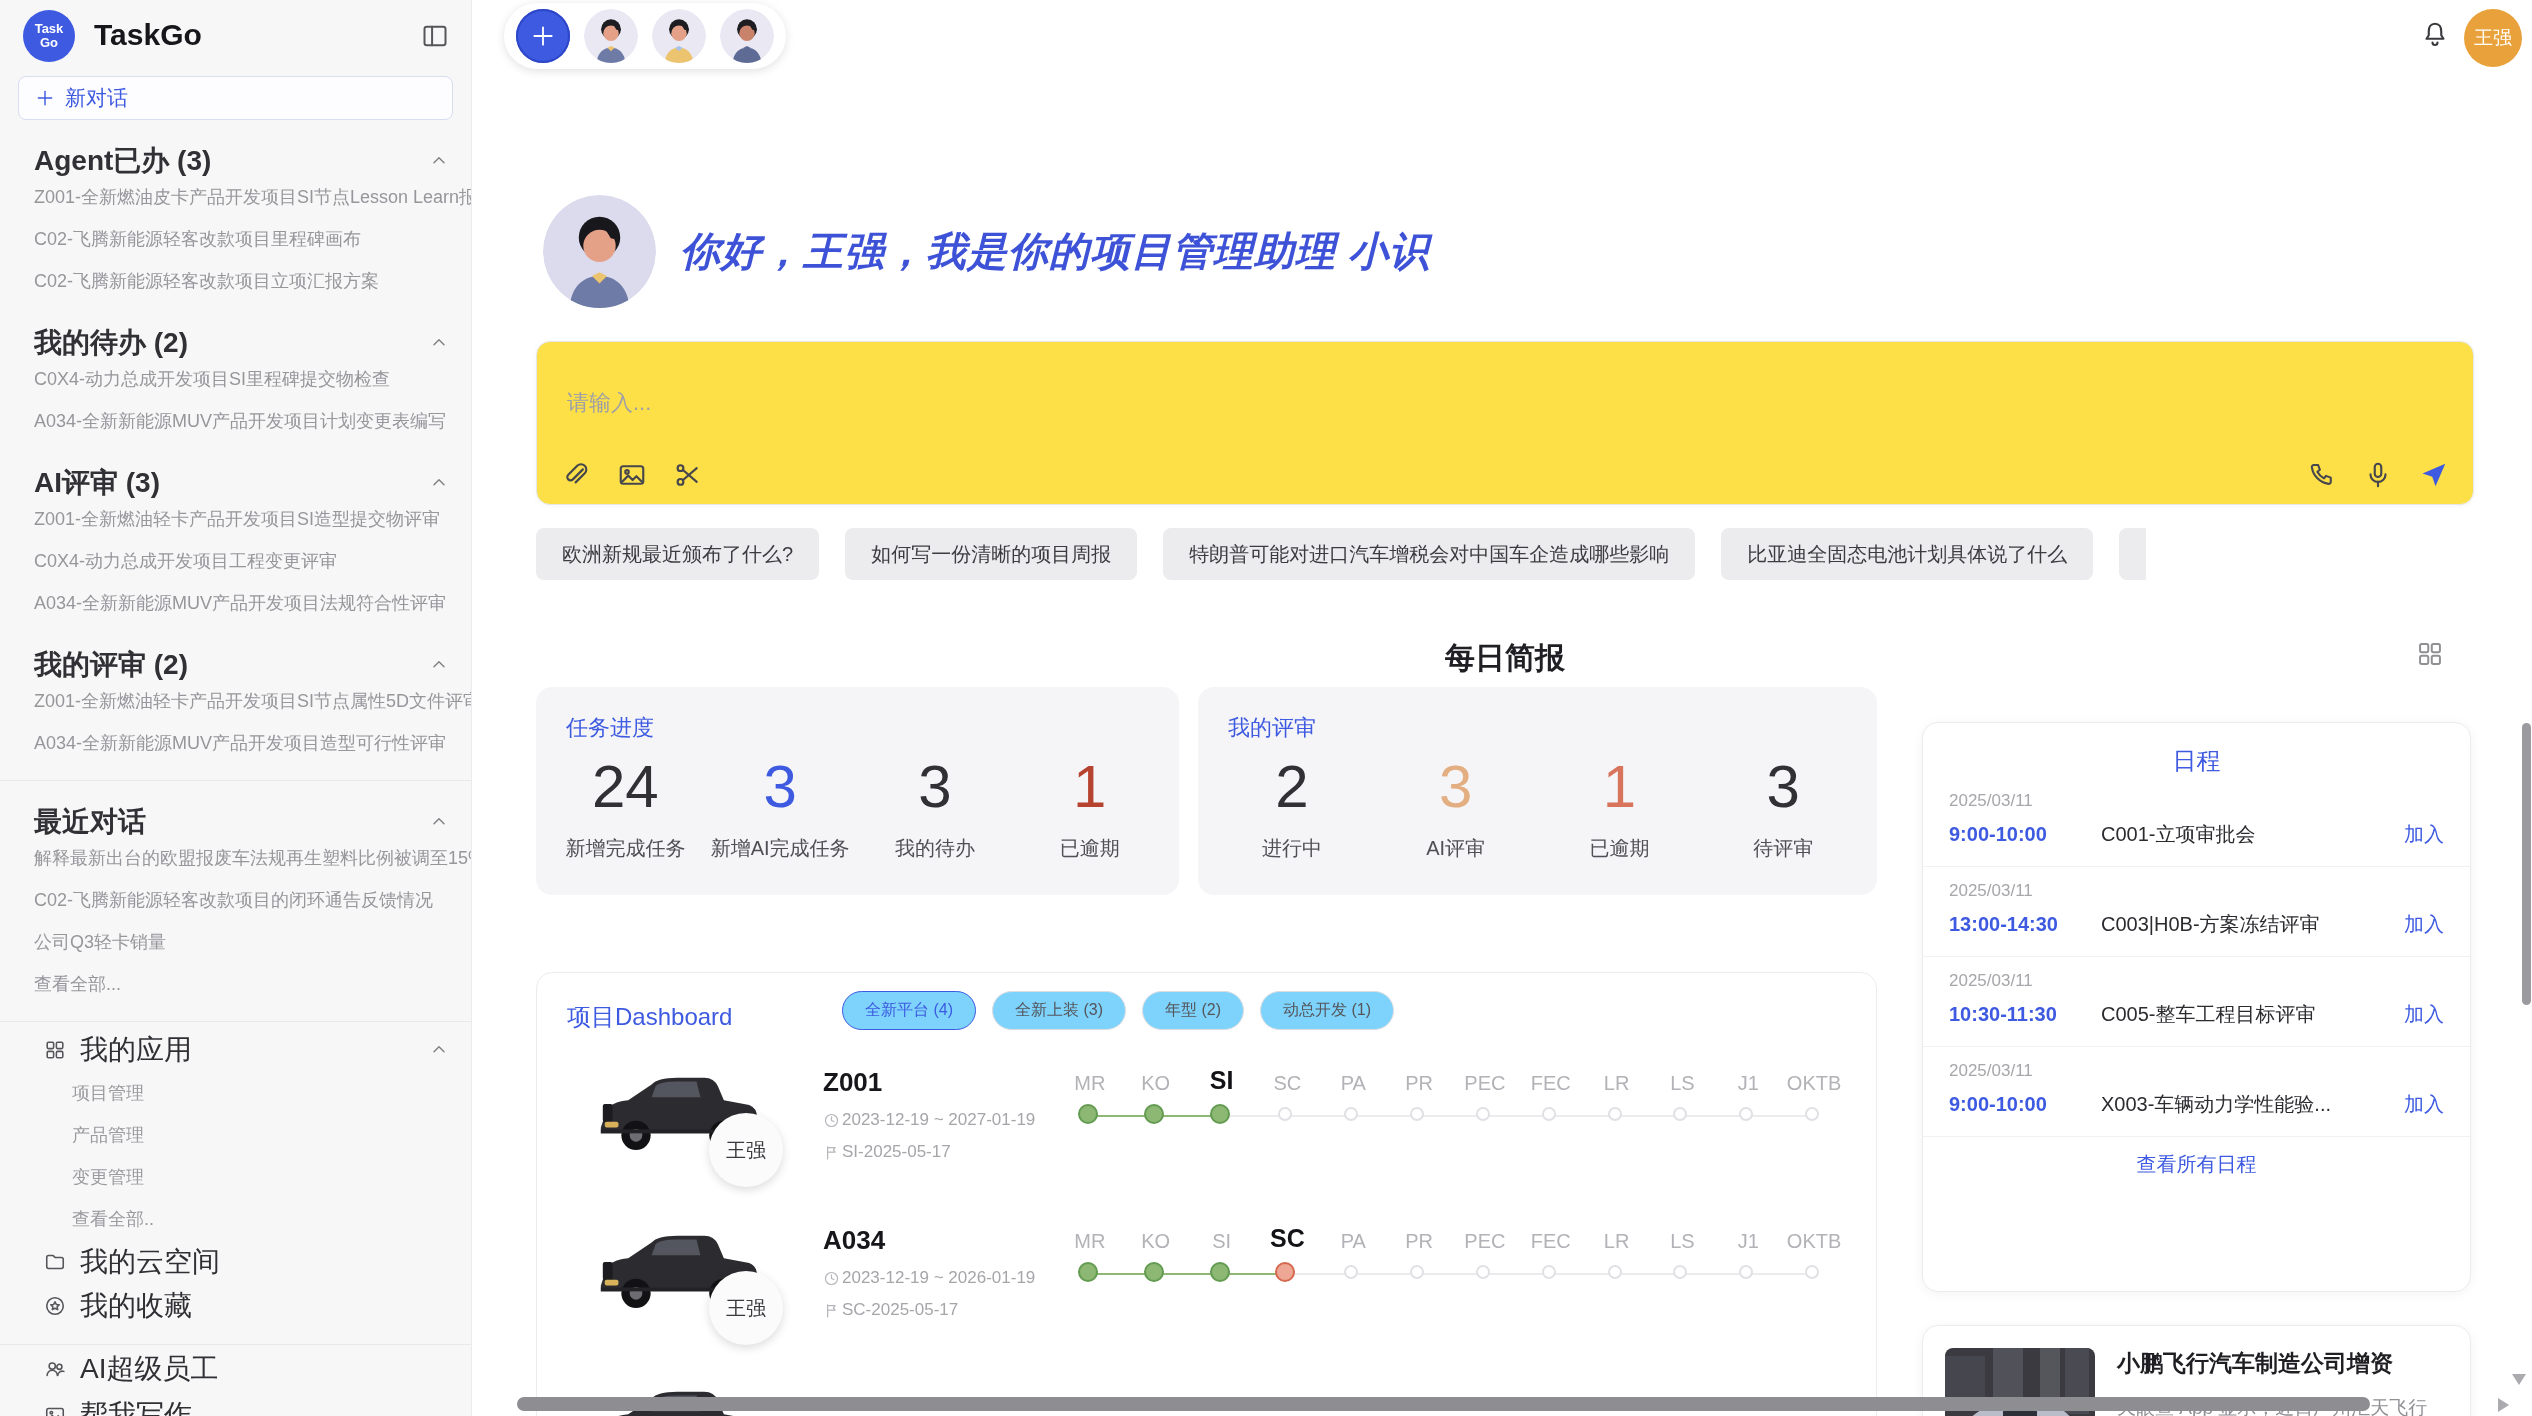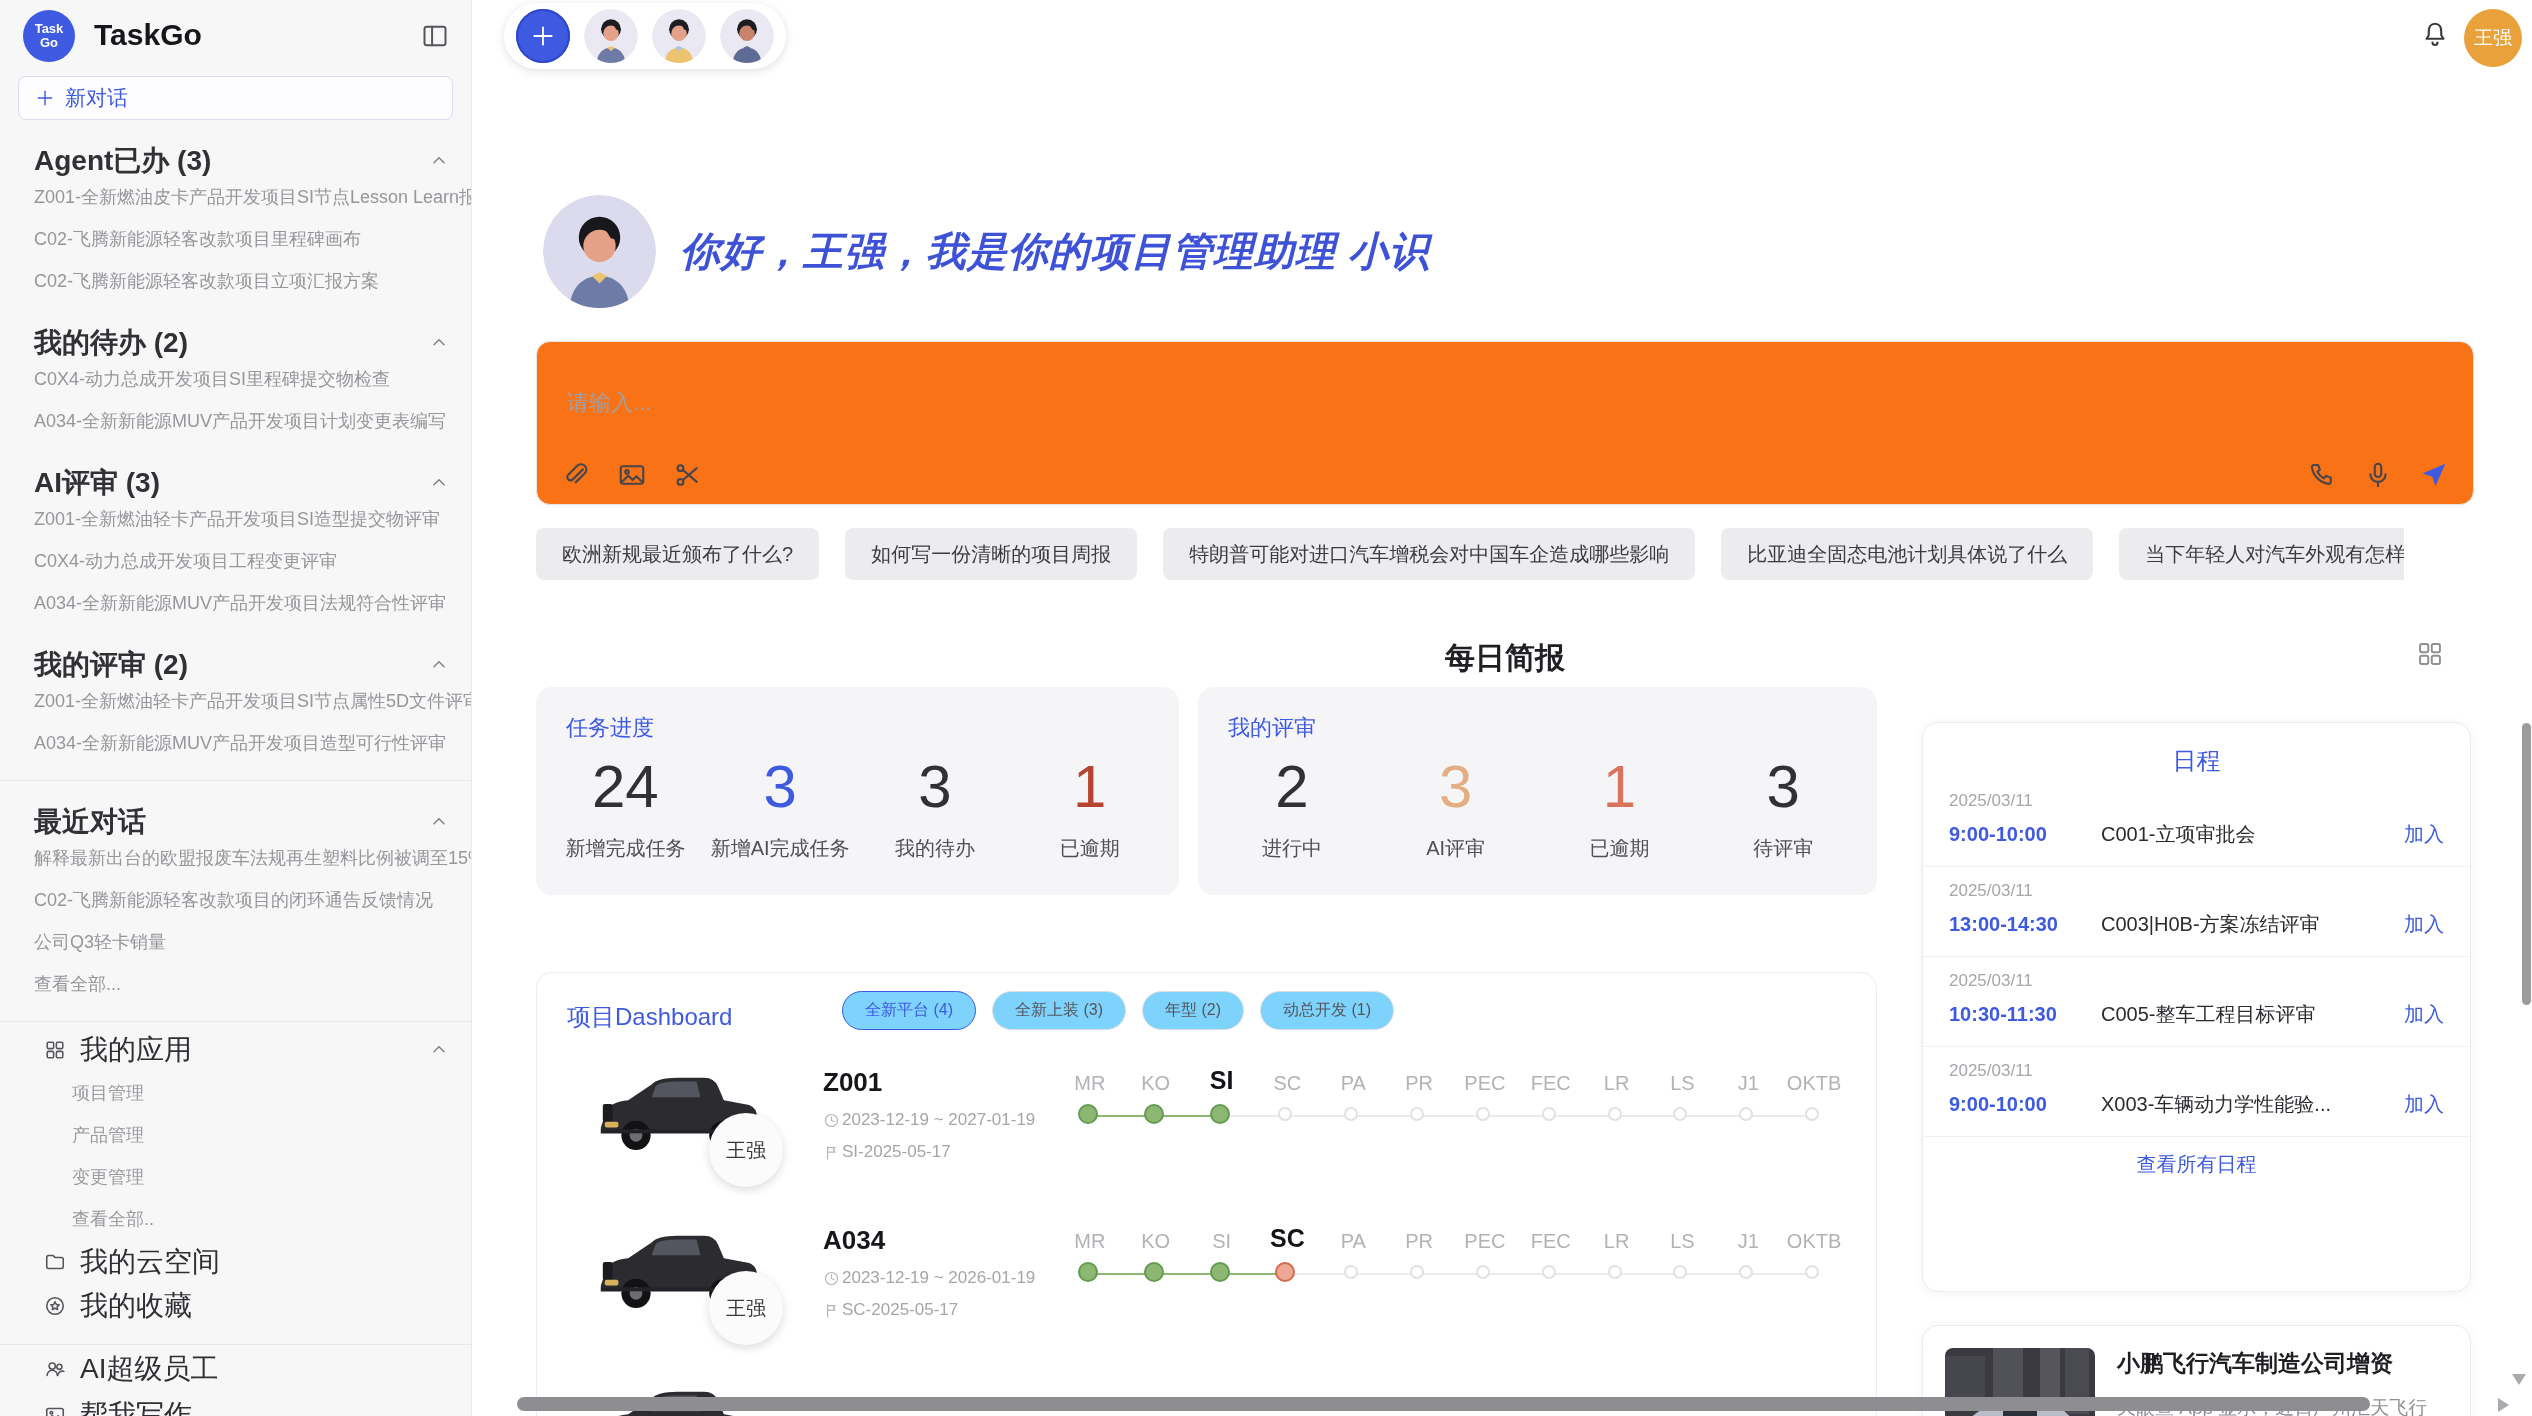--- a/index.html
+++ b/index.html
@@ -47,32 +47,32 @@
   .bell { position:absolute; left:2420px; top:20px; width:30px; height:30px; color:#3a3a3e; cursor:pointer; }
   .user-badge { position:absolute; left:2464px; top:9px; width:58px; height:58px; border-radius:50%;
     color:#fff; font-size:19px; display:flex; align-items:center; justify-content:center; cursor:pointer; }
 
   
   .greet-avatar { position:absolute; left:543px; top:195px; width:113px; height:113px; border-radius:50%; overflow:hidden; }
   .greet-text { position:absolute; left:680px; top:224px; font-size:40px; font-weight:700; font-style:italic;
     color:#3d52d6; letter-spacing:1px; }
 
   
-  .inputcard { position:absolute; left:536px; top:341px; width:1938px; height:164px; background:#f97316;
+  .inputcard { position:absolute; left:536px; top:341px; width:1938px; height:164px; background:#fde047;
     border:1px solid #e7e7ea; border-radius:14px; box-shadow:0 1px 6px rgba(0,0,0,.04); }
   .inputcard input { position:absolute; left:30px; top:48px; width:1200px; border:none; outline:none;
     font-size:22px; color:#3c3c40; font-family:inherit; background:transparent; }
   .inputcard input::placeholder { color:#9fa0a6; }
   .tool-left { position:absolute; left:24px; bottom:14px; display:flex; gap:26px; }
   .tool-right { position:absolute; right:24px; bottom:14px; display:flex; gap:26px; }
   .tbtn { width:30px; height:30px; color:#46464c; cursor:pointer; }
   .tbtn.send { color:#3d5ae0; }
 
   
-  .chips { position:absolute; left:536px; top:528px; width:1868px; height:54px; display:flex; gap:26px; overflow:hidden; }
+  .chips { position:absolute; left:536px; top:528px; width:1610px; height:54px; display:flex; gap:26px; overflow:hidden; }
   .chip { background:#ececef; border-radius:8px; padding:0 26px; line-height:52px; height:52px;
     font-size:20px; color:#3c3c40; white-space:nowrap; cursor:pointer; flex:none; }
 
   
   .brief-h { position:absolute; left:536px; top:638px; width:1938px; text-align:center;
     font-size:30px; font-weight:700; color:#202024; }
   .grid-ic { position:absolute; left:2416px; top:640px; width:28px; height:28px; color:#909094; cursor:pointer; }
 
   
   .statcard { position:absolute; top:687px; height:208px; background:#f5f5f7; border-radius:16px; }

